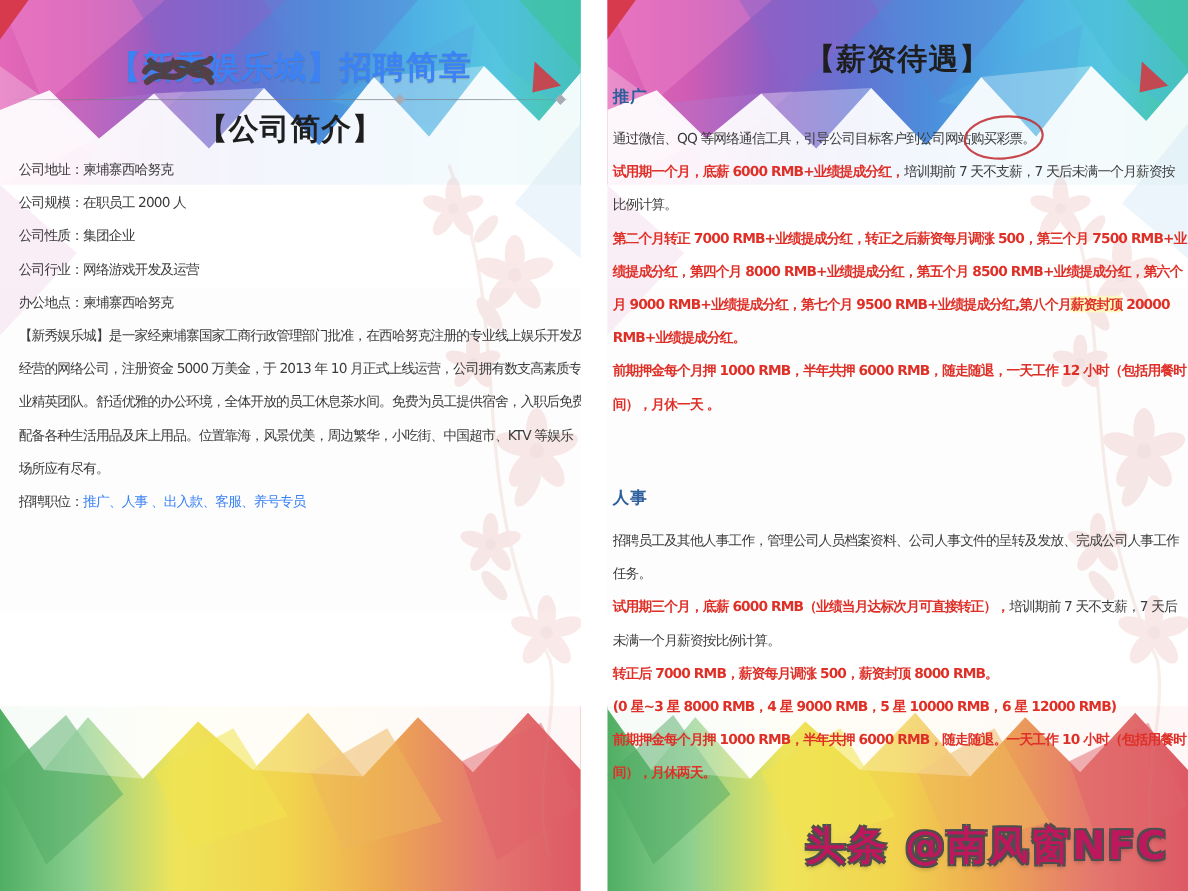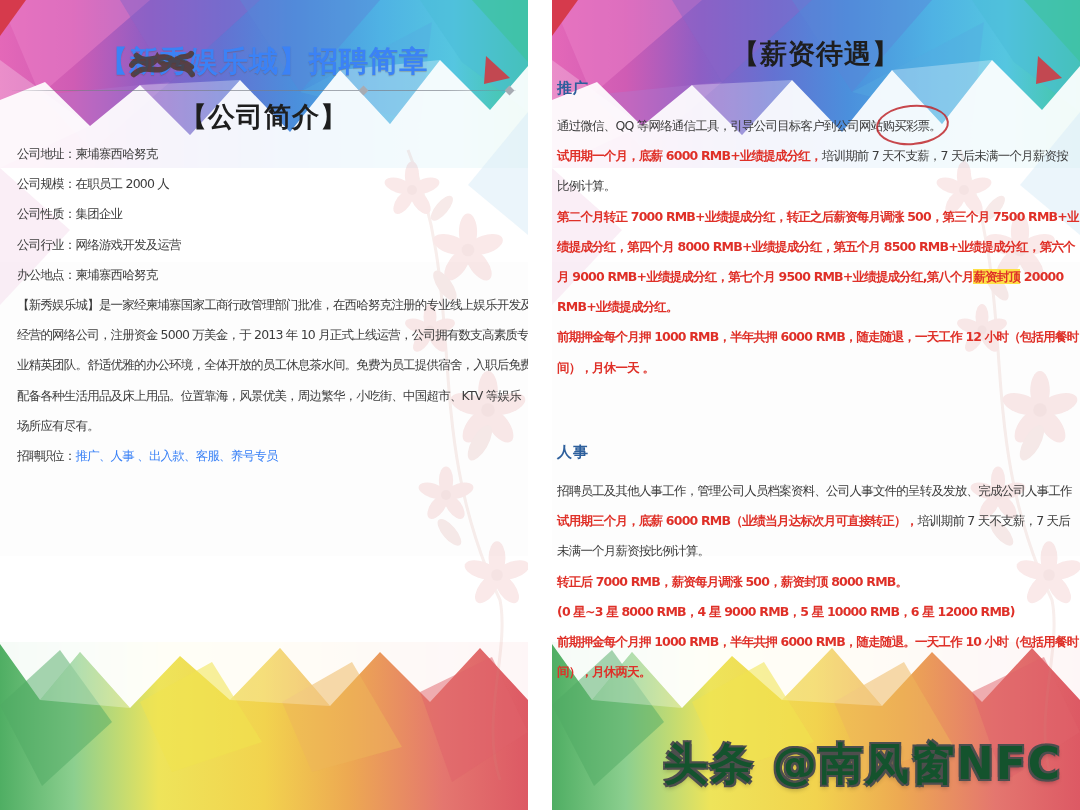--- a/index.html
+++ b/index.html
@@ -48,30 +48,30 @@
   .left-lines{left:17px;top:139px}
   #promo-lines{left:5px;top:111px}
   #hr-lines{left:5px;top:476px}
 
   .tline{
     height:30.2px;line-height:30.2px;white-space:nowrap;
     font-size:12.5px;letter-spacing:-0.8px;color:#3b3b3b;
   }
   .seg.red{color:#df3028;font-weight:bold}
   .seg.blue{color:#3b82f6;font-weight:normal}
-  .seg.hl{background:#fde047}
+  .seg.hl{background:#fef9c3}
   .seg.circled{position:relative;display:inline-block}
   .seg.circled::after{
     content:"";position:absolute;left:-6px;right:-8px;top:-6px;bottom:-4px;
     border:2.5px solid rgba(192,40,45,.85);border-radius:50%;transform:rotate(-5deg);
   }
 
   .watermark{
     position:absolute;right:18px;bottom:16px;
-    font-size:44px;font-weight:800;color:#14532d;letter-spacing:2px;
+    font-size:36px;font-weight:800;color:#be185d;letter-spacing:2px;
     text-shadow:-2px -2px 0 #4e4e4e,2px -2px 0 #4e4e4e,-2px 2px 0 #4e4e4e,2px 2px 0 #4e4e4e,0 3px 5px rgba(0,0,0,.3);
   }
 </style>
 </head>
 <body>
 
 <div class="page left">
   <svg class="bg" viewBox="0 0 528 810" preserveAspectRatio="none">
     <defs>
       <linearGradient id="gtop" x1="0" y1="0" x2="1" y2="0">
@@ -184,20 +184,21 @@
       <div class="tline"><span class="seg red">第二个月转正 7000 RMB+业绩提成分红，转正之后薪资每月调涨 500，第三个月 7500 RMB+业</span></div>
       <div class="tline"><span class="seg red">绩提成分红，第四个月 8000 RMB+业绩提成分红，第五个月 8500 RMB+业绩提成分红，第六个</span></div>
       <div class="tline"><span class="seg red">月 9000 RMB+业绩提成分红，第七个月 9500 RMB+业绩提成分红,第八个月</span><span class="seg red hl">薪资封顶</span><span class="seg red"> 20000</span></div>
       <div class="tline"><span class="seg red">RMB+业绩提成分红。</span></div>
       <div class="tline"><span class="seg red">前期押金每个月押 1000 RMB，半年共押 6000 RMB，随走随退，一天工作 12 小时（包括用餐时</span></div>
       <div class="tline"><span class="seg red">间），月休一天 。</span></div>
     </div>
   <div class="heading" id="hr-heading">人事</div>
   <div class="lines" id="hr-lines">
       <div class="tline"><span class="seg dark">招聘员工及其他人事工作，管理公司人员档案资料、公司人事文件的呈转及发放、完成公司人事工作</span></div>
+      <div class="tline"><span class="seg dark">任务。</span></div>
       <div class="tline"><span class="seg red">试用期三个月，底薪 6000 RMB（业绩当月达标次月可直接转正），</span><span class="seg dark">培训期前 7 天不支薪，7 天后</span></div>
       <div class="tline"><span class="seg dark">未满一个月薪资按比例计算。</span></div>
       <div class="tline"><span class="seg red">转正后 7000 RMB，薪资每月调涨 500，薪资封顶 8000 RMB。</span></div>
       <div class="tline"><span class="seg red">(0 星~3 星 8000 RMB，4 星 9000 RMB，5 星 10000 RMB，6 星 12000 RMB)</span></div>
       <div class="tline"><span class="seg red">前期押金每个月押 1000 RMB，半年共押 6000 RMB，随走随退。一天工作 10 小时（包括用餐时</span></div>
       <div class="tline"><span class="seg red">间），月休两天。</span></div>
     </div>
 </div>
 
 <div class="watermark">头条 @南风窗NFC</div>

